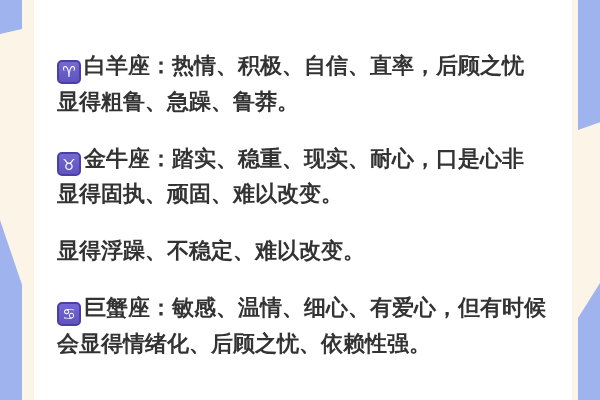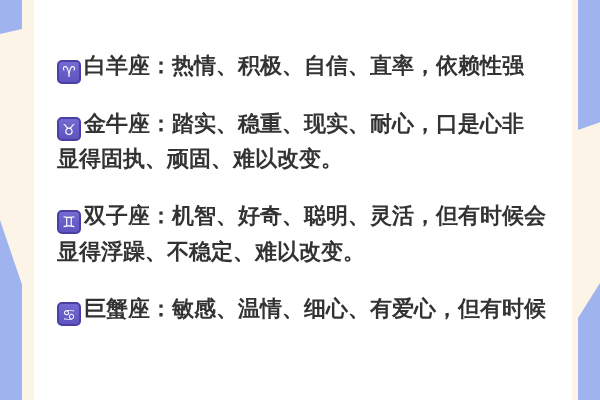--- a/index.html
+++ b/index.html
@@ -45,37 +45,36 @@
 
 <div class="corner c-tl"></div>
 <div class="corner c-bl"></div>
 <div class="corner c-tr"></div>
 <div class="corner c-br"></div>
 
 <div class="card">
 
   <div class="section">
     <div class="line">
-      <span class="badge">♈</span><span>白羊座：热情、积极、自信、直率，依赖性强</span>
+      <span class="badge">♈</span><span>白羊座：热情、积极、自信、直率，后顾之忧</span>
     </div>
+    <div class="line">显得粗鲁、急躁、鲁莽。</div>
   </div>
 
   <div class="section">
     <div class="line">
       <span class="badge">♉</span><span>金牛座：踏实、稳重、现实、耐心，口是心非</span>
     </div>
     <div class="line">显得固执、顽固、难以改变。</div>
   </div>
 
   <div class="section">
-    <div class="line">
-      <span class="badge">♊</span><span>双子座：机智、好奇、聪明、灵活，但有时候会</span>
-    </div>
     <div class="line">显得浮躁、不稳定、难以改变。</div>
   </div>
 
   <div class="section">
     <div class="line">
       <span class="badge">♋</span><span>巨蟹座：敏感、温情、细心、有爱心，但有时候</span>
     </div>
+    <div class="line">会显得情绪化、后顾之忧、依赖性强。</div>
   </div>
 
 </div>
 
 </body></html>

